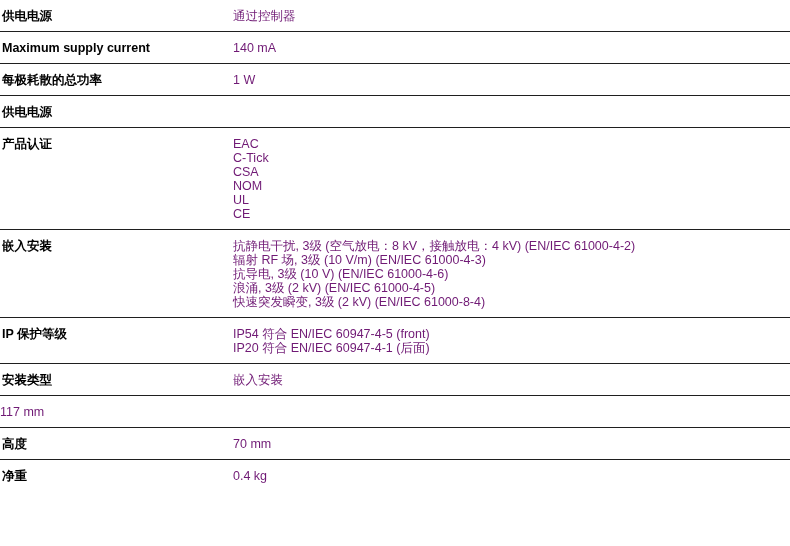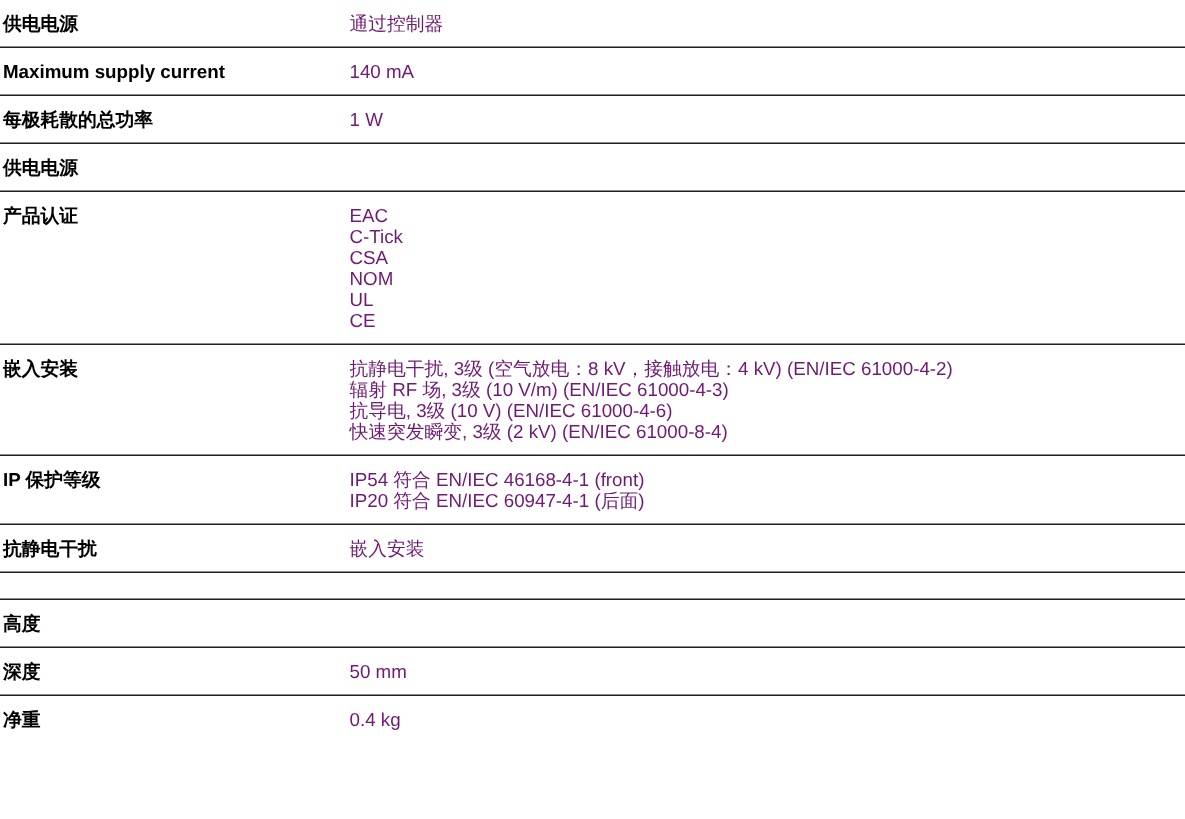--- a/index.html
+++ b/index.html
@@ -81,45 +81,46 @@
         <div class="spec-value-line">UL</div>
         <div class="spec-value-line">CE</div>
       </div>
     </div>
     <div class="spec-row">
       <div class="spec-label">嵌入安装</div>
       <div class="spec-value">
         <div class="spec-value-line">抗静电干扰, 3级 (空气放电：8 kV，接触放电：4 kV) (EN/IEC 61000-4-2)</div>
         <div class="spec-value-line">辐射 RF 场, 3级 (10 V/m) (EN/IEC 61000-4-3)</div>
         <div class="spec-value-line">抗导电, 3级 (10 V) (EN/IEC 61000-4-6)</div>
+        <div class="spec-value-line">浪涌, 3级 (2 kV) (EN/IEC 61000-4-5)</div>
         <div class="spec-value-line">快速突发瞬变, 3级 (2 kV) (EN/IEC 61000-8-4)</div>
       </div>
     </div>
     <div class="spec-row">
       <div class="spec-label">IP 保护等级</div>
       <div class="spec-value">
-        <div class="spec-value-line">IP54 符合 EN/IEC 46168-4-1 (front)</div>
+        <div class="spec-value-line">IP54 符合 EN/IEC 60947-4-5 (front)</div>
         <div class="spec-value-line">IP20 符合 EN/IEC 60947-4-1 (后面)</div>
       </div>
     </div>
     <div class="spec-row">
-      <div class="spec-label">抗静电干扰</div>
+      <div class="spec-label">安装类型</div>
       <div class="spec-value">
         <div class="spec-value-line">嵌入安装</div>
       </div>
     </div>
     <div class="spec-row">
+      <div class="spec-value">
+        <div class="spec-value-line">117 mm</div>
+      </div>
     </div>
     <div class="spec-row">
       <div class="spec-label">高度</div>
-    </div>
-    <div class="spec-row">
-      <div class="spec-label">深度</div>
       <div class="spec-value">
-        <div class="spec-value-line">50 mm</div>
+        <div class="spec-value-line">70 mm</div>
       </div>
     </div>
     <div class="spec-row">
       <div class="spec-label">净重</div>
       <div class="spec-value">
         <div class="spec-value-line">0.4 kg</div>
       </div>
     </div>
   </div>
 

